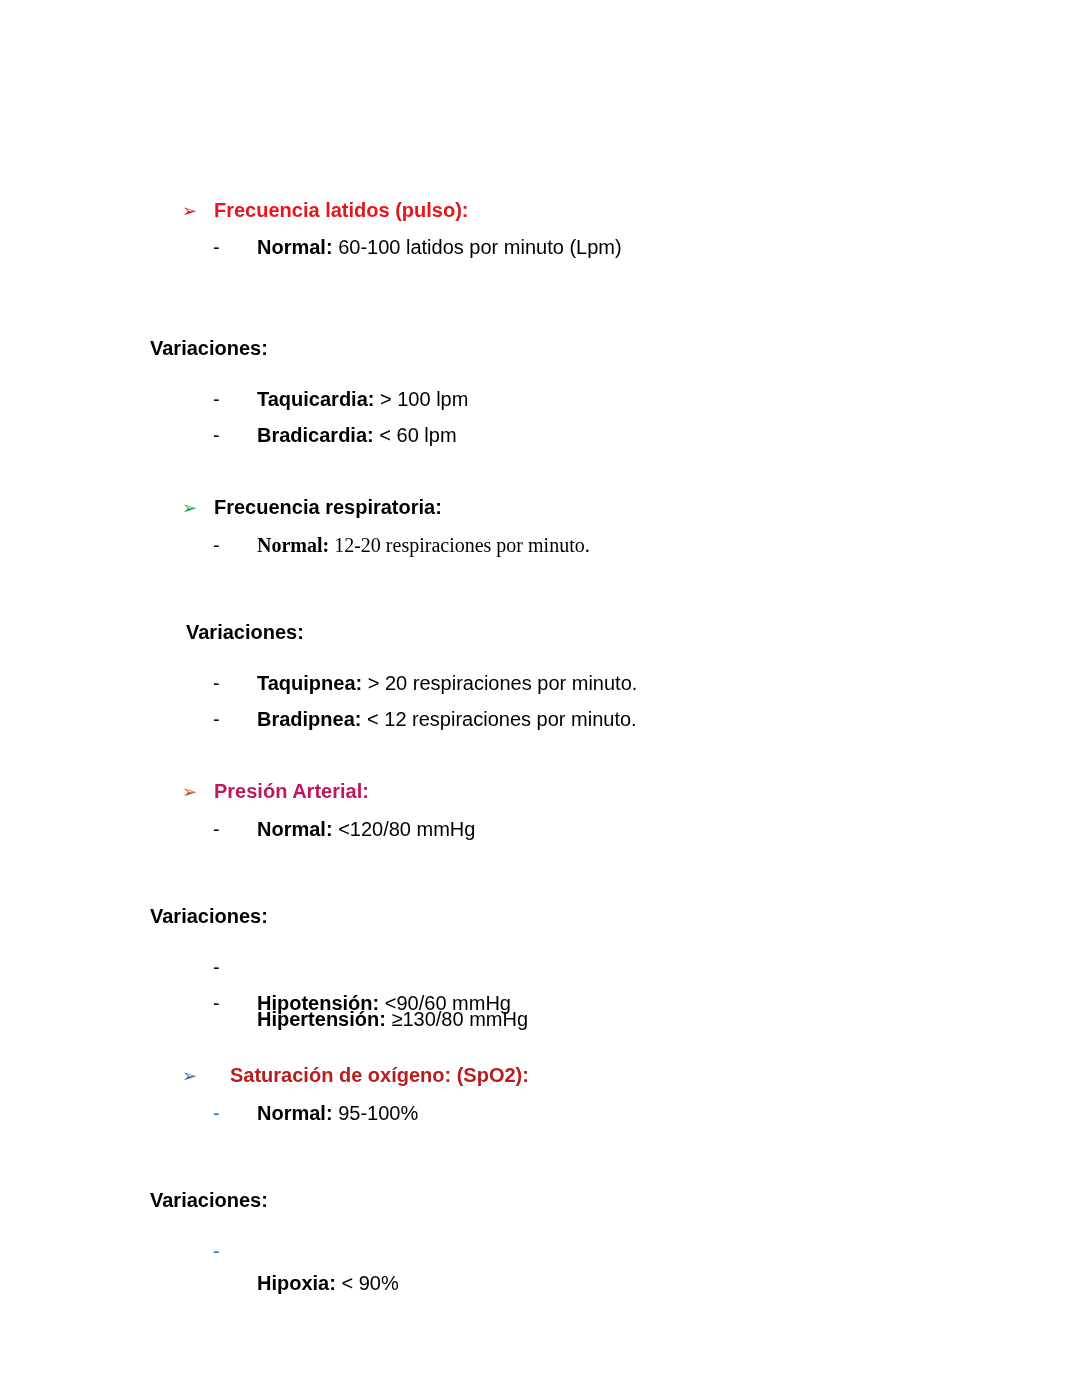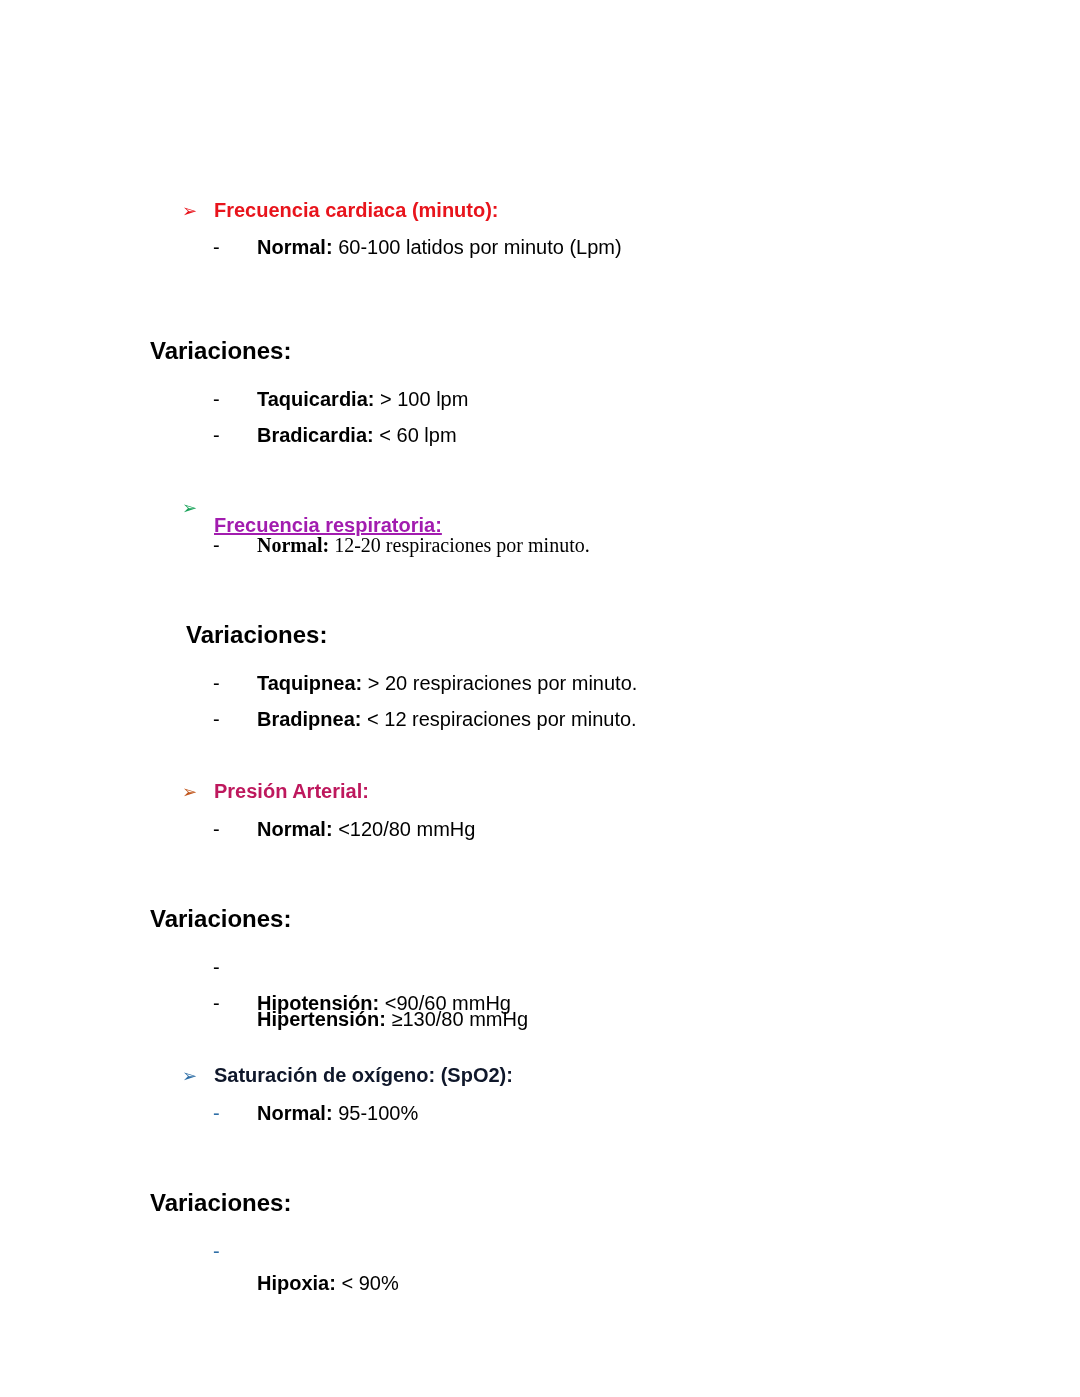--- a/index.html
+++ b/index.html
@@ -4,38 +4,38 @@
 <style>
   html, body { margin:0; padding:0; background:#ffffff; }
   body { width:1080px; height:1397px; position:relative; overflow:hidden;
          font-family:"Liberation Sans", sans-serif; color:#000; }
   .abs { position:absolute; white-space:nowrap; }
   .heading { font-size:20px; font-weight:bold; }
   .arrow { position:absolute; font-size:18px; }
   .item { font-size:20px; }
   .item b { font-weight:bold;margin-left:11px; }
   .dash { position:absolute; font-size:20px; }
-  .var { font-size:24px; font-weight:bold; }
+  .var { font-size:20px; font-weight:bold; }
 </style>
 </head>
 <body>
 
 <span class="arrow" style="left:182px;top:200px;color:#e8141c;">➢</span>
-<span class="abs heading" style="left:214px;top:199px;color:#e8141c;">Frecuencia cardiaca (minuto):</span>
+<span class="abs heading" style="left:214px;top:199px;color:#e8141c;">Frecuencia latidos (pulso):</span>
 <span class="dash" style="left:213px;top:236px;">-</span>
 <span class="abs item" style="left:246px;top:236px;"><b>Normal:</b><span> 60-100 latidos por minuto (Lpm)</span></span>
 
 <span class="abs var" style="left:150px;top:337px;">Variaciones:</span>
 <span class="dash" style="left:213px;top:388px;">-</span>
 <span class="abs item" style="left:246px;top:388px;"><b>Taquicardia:</b><span> &gt; 100 lpm</span></span>
 <span class="dash" style="left:213px;top:424px;">-</span>
 <span class="abs item" style="left:246px;top:424px;"><b>Bradicardia:</b><span> &lt; 60 lpm</span></span>
 
 <span class="arrow" style="left:182px;top:497px;color:#1aa35a;">➢</span>
-<span class="abs heading" style="left:214px;top:514px;color:#a21caf;text-decoration:underline;">Frecuencia respiratoria:</span>
+<span class="abs heading" style="left:214px;top:496px;color:#000000;">Frecuencia respiratoria:</span>
 <span class="dash" style="left:213px;top:534px;">-</span>
 <span class="abs item" style="left:246px;top:534px;font-family:Liberation Serif, serif;"><b>Normal:</b><span> 12-20 respiraciones por minuto.</span></span>
 
 <span class="abs var" style="left:186px;top:621px;">Variaciones:</span>
 <span class="dash" style="left:213px;top:672px;">-</span>
 <span class="abs item" style="left:246px;top:672px;"><b>Taquipnea:</b><span> &gt; 20 respiraciones por minuto.</span></span>
 <span class="dash" style="left:213px;top:708px;">-</span>
 <span class="abs item" style="left:246px;top:708px;"><b>Bradipnea:</b><span> &lt; 12 respiraciones por minuto.</span></span>
 
 <span class="arrow" style="left:182px;top:781px;color:#c0561c;">➢</span>
@@ -43,19 +43,19 @@
 <span class="dash" style="left:213px;top:818px;">-</span>
 <span class="abs item" style="left:246px;top:818px;"><b>Normal:</b><span> &lt;120/80 mmHg</span></span>
 
 <span class="abs var" style="left:150px;top:905px;">Variaciones:</span>
 <span class="dash" style="left:213px;top:956px;">-</span>
 <span class="abs item" style="left:246px;top:1008px;text-align:center;"><b>Hipertensión:</b><span> ≥130/80 mmHg</span></span>
 <span class="dash" style="left:213px;top:992px;">-</span>
 <span class="abs item" style="left:246px;top:992px;"><b>Hipotensión:</b><span> &lt;90/60 mmHg</span></span>
 
 <span class="arrow" style="left:182px;top:1065px;color:#2e6ea6;">➢</span>
-<span class="abs heading" style="left:214px;top:1064px;color:#0f172a;">Saturación de oxígeno: (SpO2):</span>
+<span class="abs heading" style="left:230px;top:1064px;color:#b91c1c;">Saturación de oxígeno: (SpO2):</span>
 <span class="dash" style="left:213px;top:1102px;color:#2e6ea6;">-</span>
 <span class="abs item" style="left:246px;top:1102px;"><b>Normal:</b><span> 95-100%</span></span>
 
 <span class="abs var" style="left:150px;top:1189px;">Variaciones:</span>
 <span class="dash" style="left:213px;top:1240px;color:#2e6ea6;">-</span>
 <span class="abs item" style="left:246px;top:1272px;"><b>Hipoxia:</b><span> &lt; 90%</span></span>
 
 </body></html>

